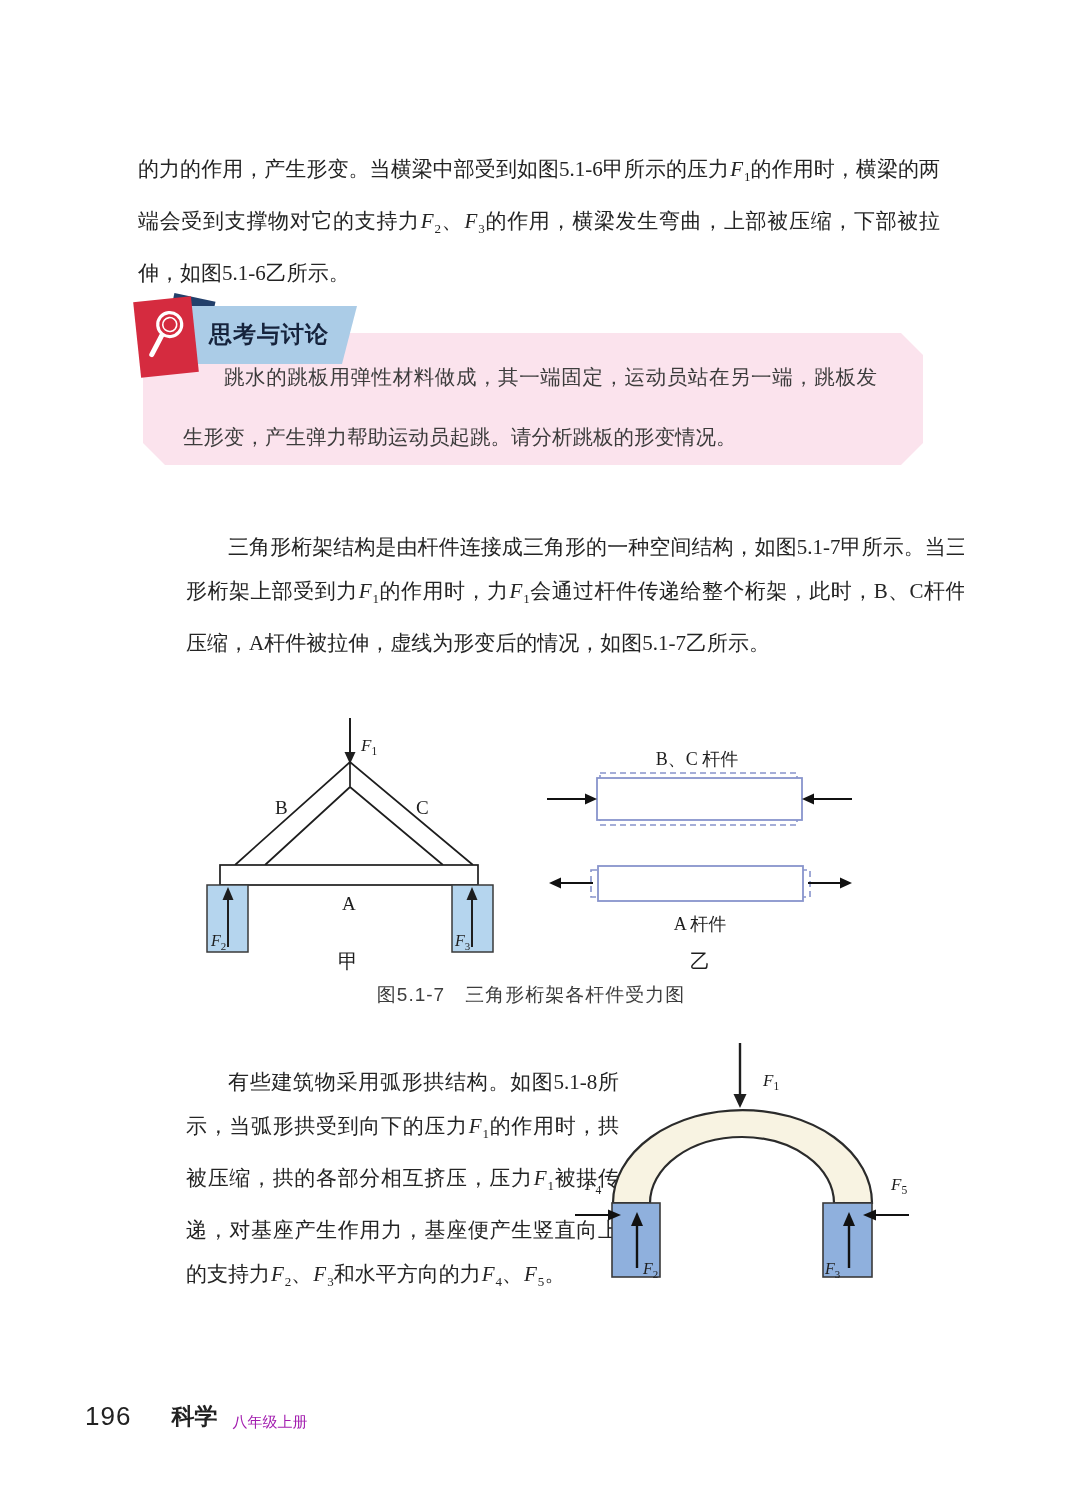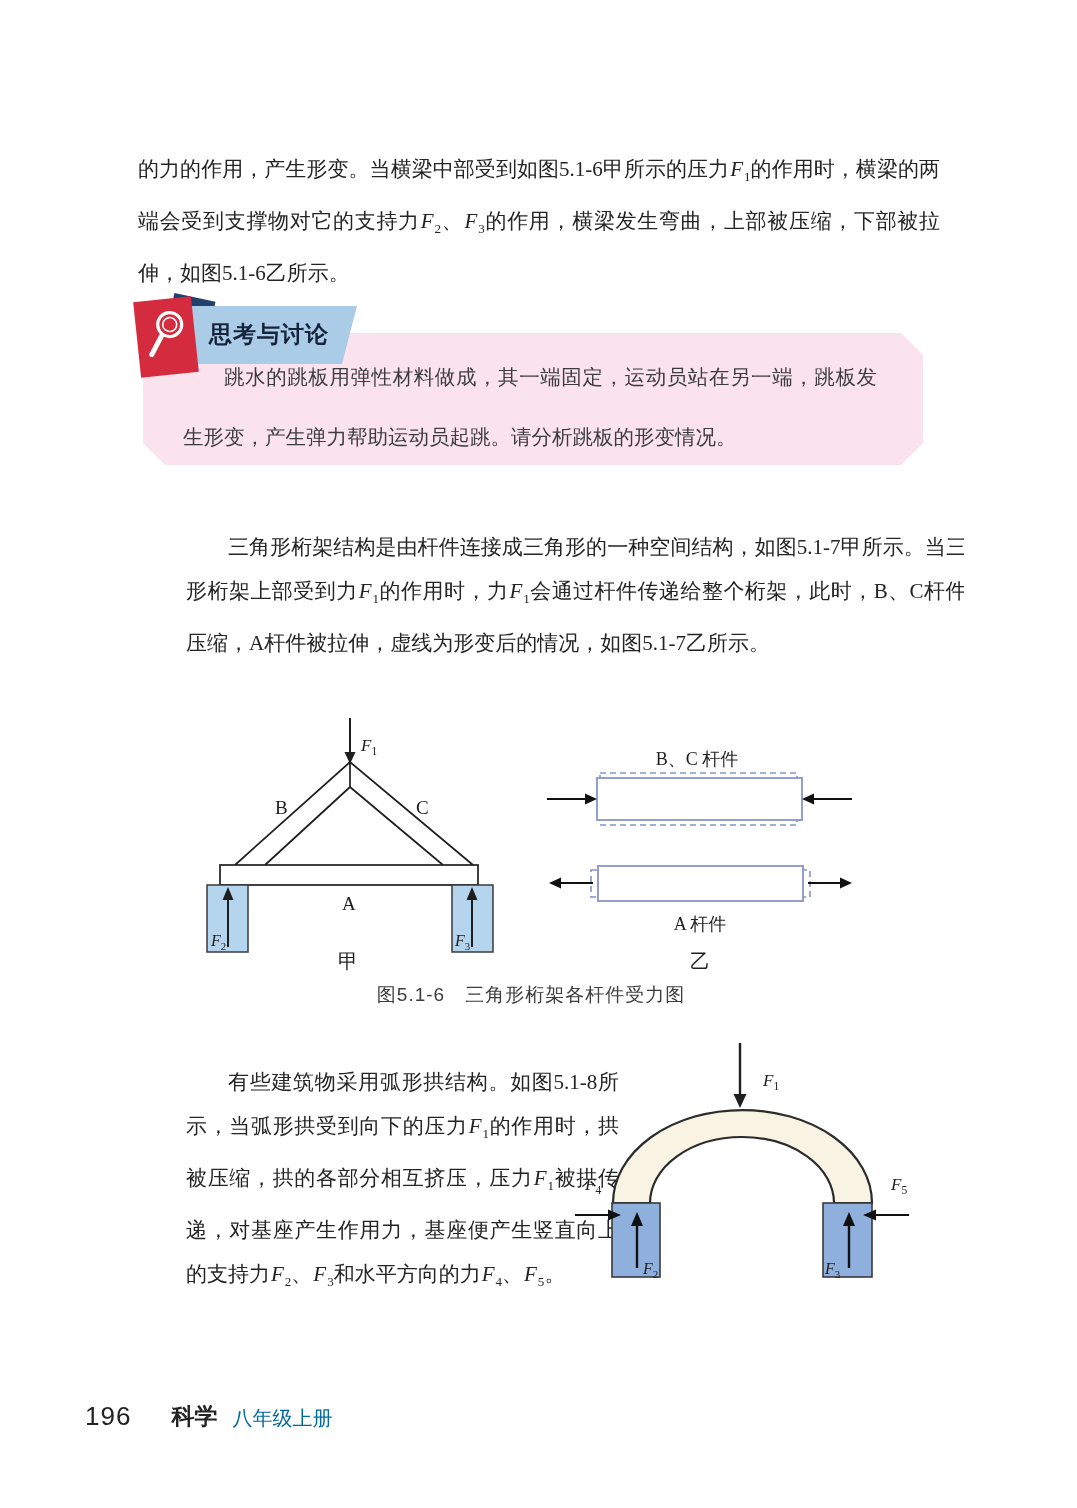--- a/index.html
+++ b/index.html
@@ -28,21 +28,21 @@
 
   
   .figsvg{position:absolute;}
   .caption{position:absolute;font-family:"Liberation Sans","DejaVu Sans",sans-serif;
     font-size:19px;color:#3d3d3d;letter-spacing:1px;text-align:center;}
   svg text{font-family:"Liberation Serif","DejaVu Serif",serif;fill:#1e1e1e;}
   .footer{position:absolute;left:85px;top:1401px;display:flex;align-items:flex-end;
     font-family:"Liberation Sans","DejaVu Sans",sans-serif;color:#222;}
   .footer .num{font-size:26px;font-weight:500;letter-spacing:1px;}
   .footer .subj{margin-left:40px;font-weight:bold;font-size:23px;}
-  .footer .vol{margin-left:15px;font-size:20px;color:#0369a1;}
+  .footer .vol{margin-left:15px;font-size:15px;color:#a21caf;}
 </style>
 </head>
 <body>
 
 <div class="page">
 
   <div class="para" style="left:138px;top:147px;width:802px;">的力的作用，产生形变。当横梁中部受到如图5.1-6甲所示的压力<i class="fv">F</i><sub class="fv-sub">1</sub>的作用时，横梁的两端会受到支撑物对它的支持力<i class="fv">F</i><sub class="fv-sub">2</sub>、<i class="fv">F</i><sub class="fv-sub">3</sub>的作用，横梁发生弯曲，上部被压缩，下部被拉伸，如图5.1-6乙所示。</div>
 
   <div class="thinkbox">
     <div class="txt">跳水的跳板用弹性材料做成，其一端固定，运动员站在另一端，跳板发生形变，产生弹力帮助运动员起跳。请分析跳板的形变情况。</div>
@@ -100,21 +100,21 @@
     <rect x="46" y="160" width="219" height="27" fill="none" stroke="#8894cc" stroke-width="1.6" stroke-dasharray="6,4"></rect>
     <rect x="53" y="156" width="205" height="35" fill="#ffffff" stroke="#8894cc" stroke-width="1.8"></rect>
     <line x1="48" y1="173" x2="12" y2="173" stroke="#111" stroke-width="1.8"></line>
     <polygon points="4,173 16,167.5 16,178.5" fill="#111"></polygon>
     <line x1="263" y1="173" x2="299" y2="173" stroke="#111" stroke-width="1.8"></line>
     <polygon points="307,173 295,167.5 295,178.5" fill="#111"></polygon>
     <text x="155" y="220" font-size="18" text-anchor="middle">A 杆件</text>
     <text x="155" y="258" font-size="20" text-anchor="middle">乙</text>
   </svg>
 
-  <div class="caption" style="left:138px;top:982px;width:786px;">图5.1-6　三角形桁架各杆件受力图</div>
+  <div class="caption" style="left:138px;top:982px;width:786px;">图5.1-7　三角形桁架各杆件受力图</div>
 
   <div class="para indent" style="left:138px;top:1060px;width:433px;">有些建筑物采用弧形拱结构。如图5.1-8所示，当弧形拱受到向下的压力<i class="fv">F</i><sub class="fv-sub">1</sub>的作用时，拱被压缩，拱的各部分相互挤压，压力<i class="fv">F</i><sub class="fv-sub">1</sub>被拱传递，对基座产生作用力，基座便产生竖直向上的支持力<i class="fv">F</i><sub class="fv-sub">2</sub>、<i class="fv">F</i><sub class="fv-sub">3</sub>和水平方向的力<i class="fv">F</i><sub class="fv-sub">4</sub>、<i class="fv">F</i><sub class="fv-sub">5</sub>。</div>
 
   <svg class="figsvg" style="left:565px;top:1038px;" width="372" height="250" viewBox="0 0 372 250">
 
     <line x1="175" y1="5" x2="175" y2="60" stroke="#1e1e1e" stroke-width="2.4"></line>
     <polygon points="175,70 168.5,56 181.5,56" fill="#1e1e1e"></polygon>
     <text x="198" y="48" font-size="17"><tspan font-style="italic">F</tspan><tspan font-size="68%" dy="4">1</tspan></text>
 
     <path d="M 48,165 A 129.5,93 0 0 1 307,165 L 269,165 A 92,66 0 0 0 85,165 Z" fill="#f8f3e2" stroke="#2b2b2b" stroke-width="2.2"></path>

